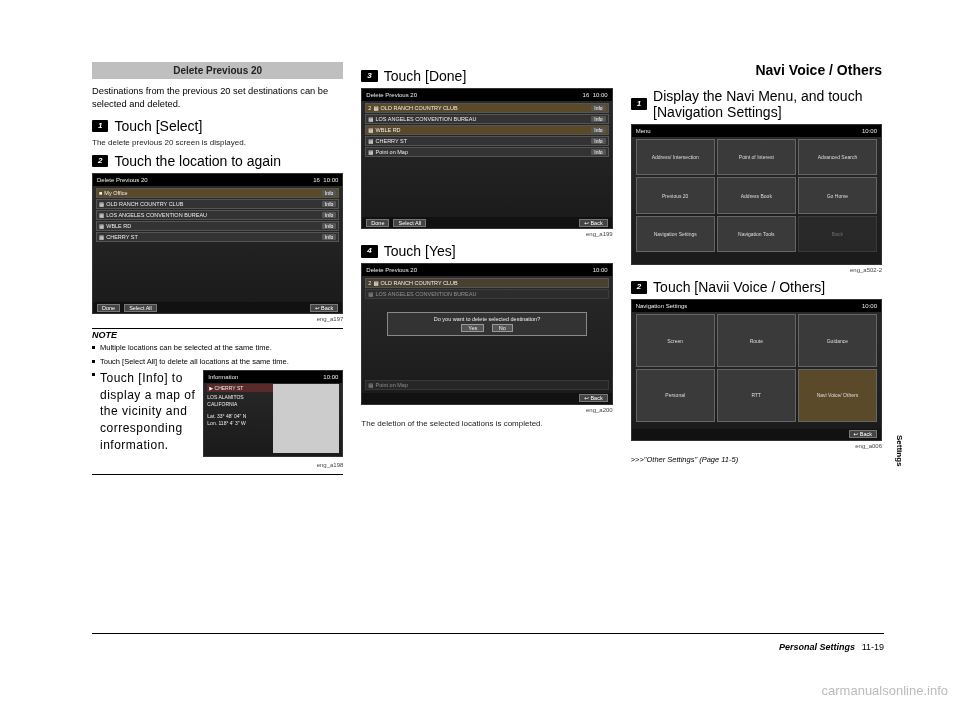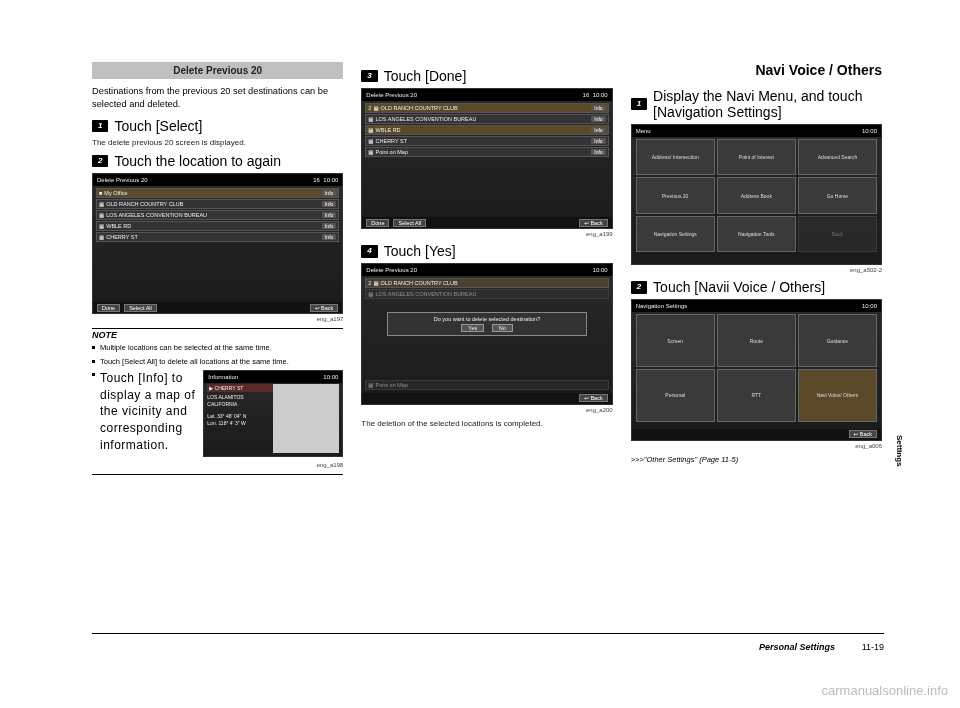--- a/index.html
+++ b/index.html
@@ -166,21 +166,21 @@
   .footer-rule {
     position:absolute;
     left:92px; right:76px; bottom:74px;
     border-top:1.5px solid #000;
   }
   .footer {
     position:absolute;
     right:76px; bottom:56px;
     font-size:9px;
   }
-  .footer .chap { font-style: italic; font-weight: bold; margin-right:24px;}
+  .footer .chap { font-style: italic; font-weight: bold; margin-right:4px;}
   .watermark {
     position:absolute;
     right:12px; bottom:10px;
     font-size:13px;
     color:#bbb;
     font-family: Arial, sans-serif;
     margin-left: 27px;
   }
   
   .menu-grid {

